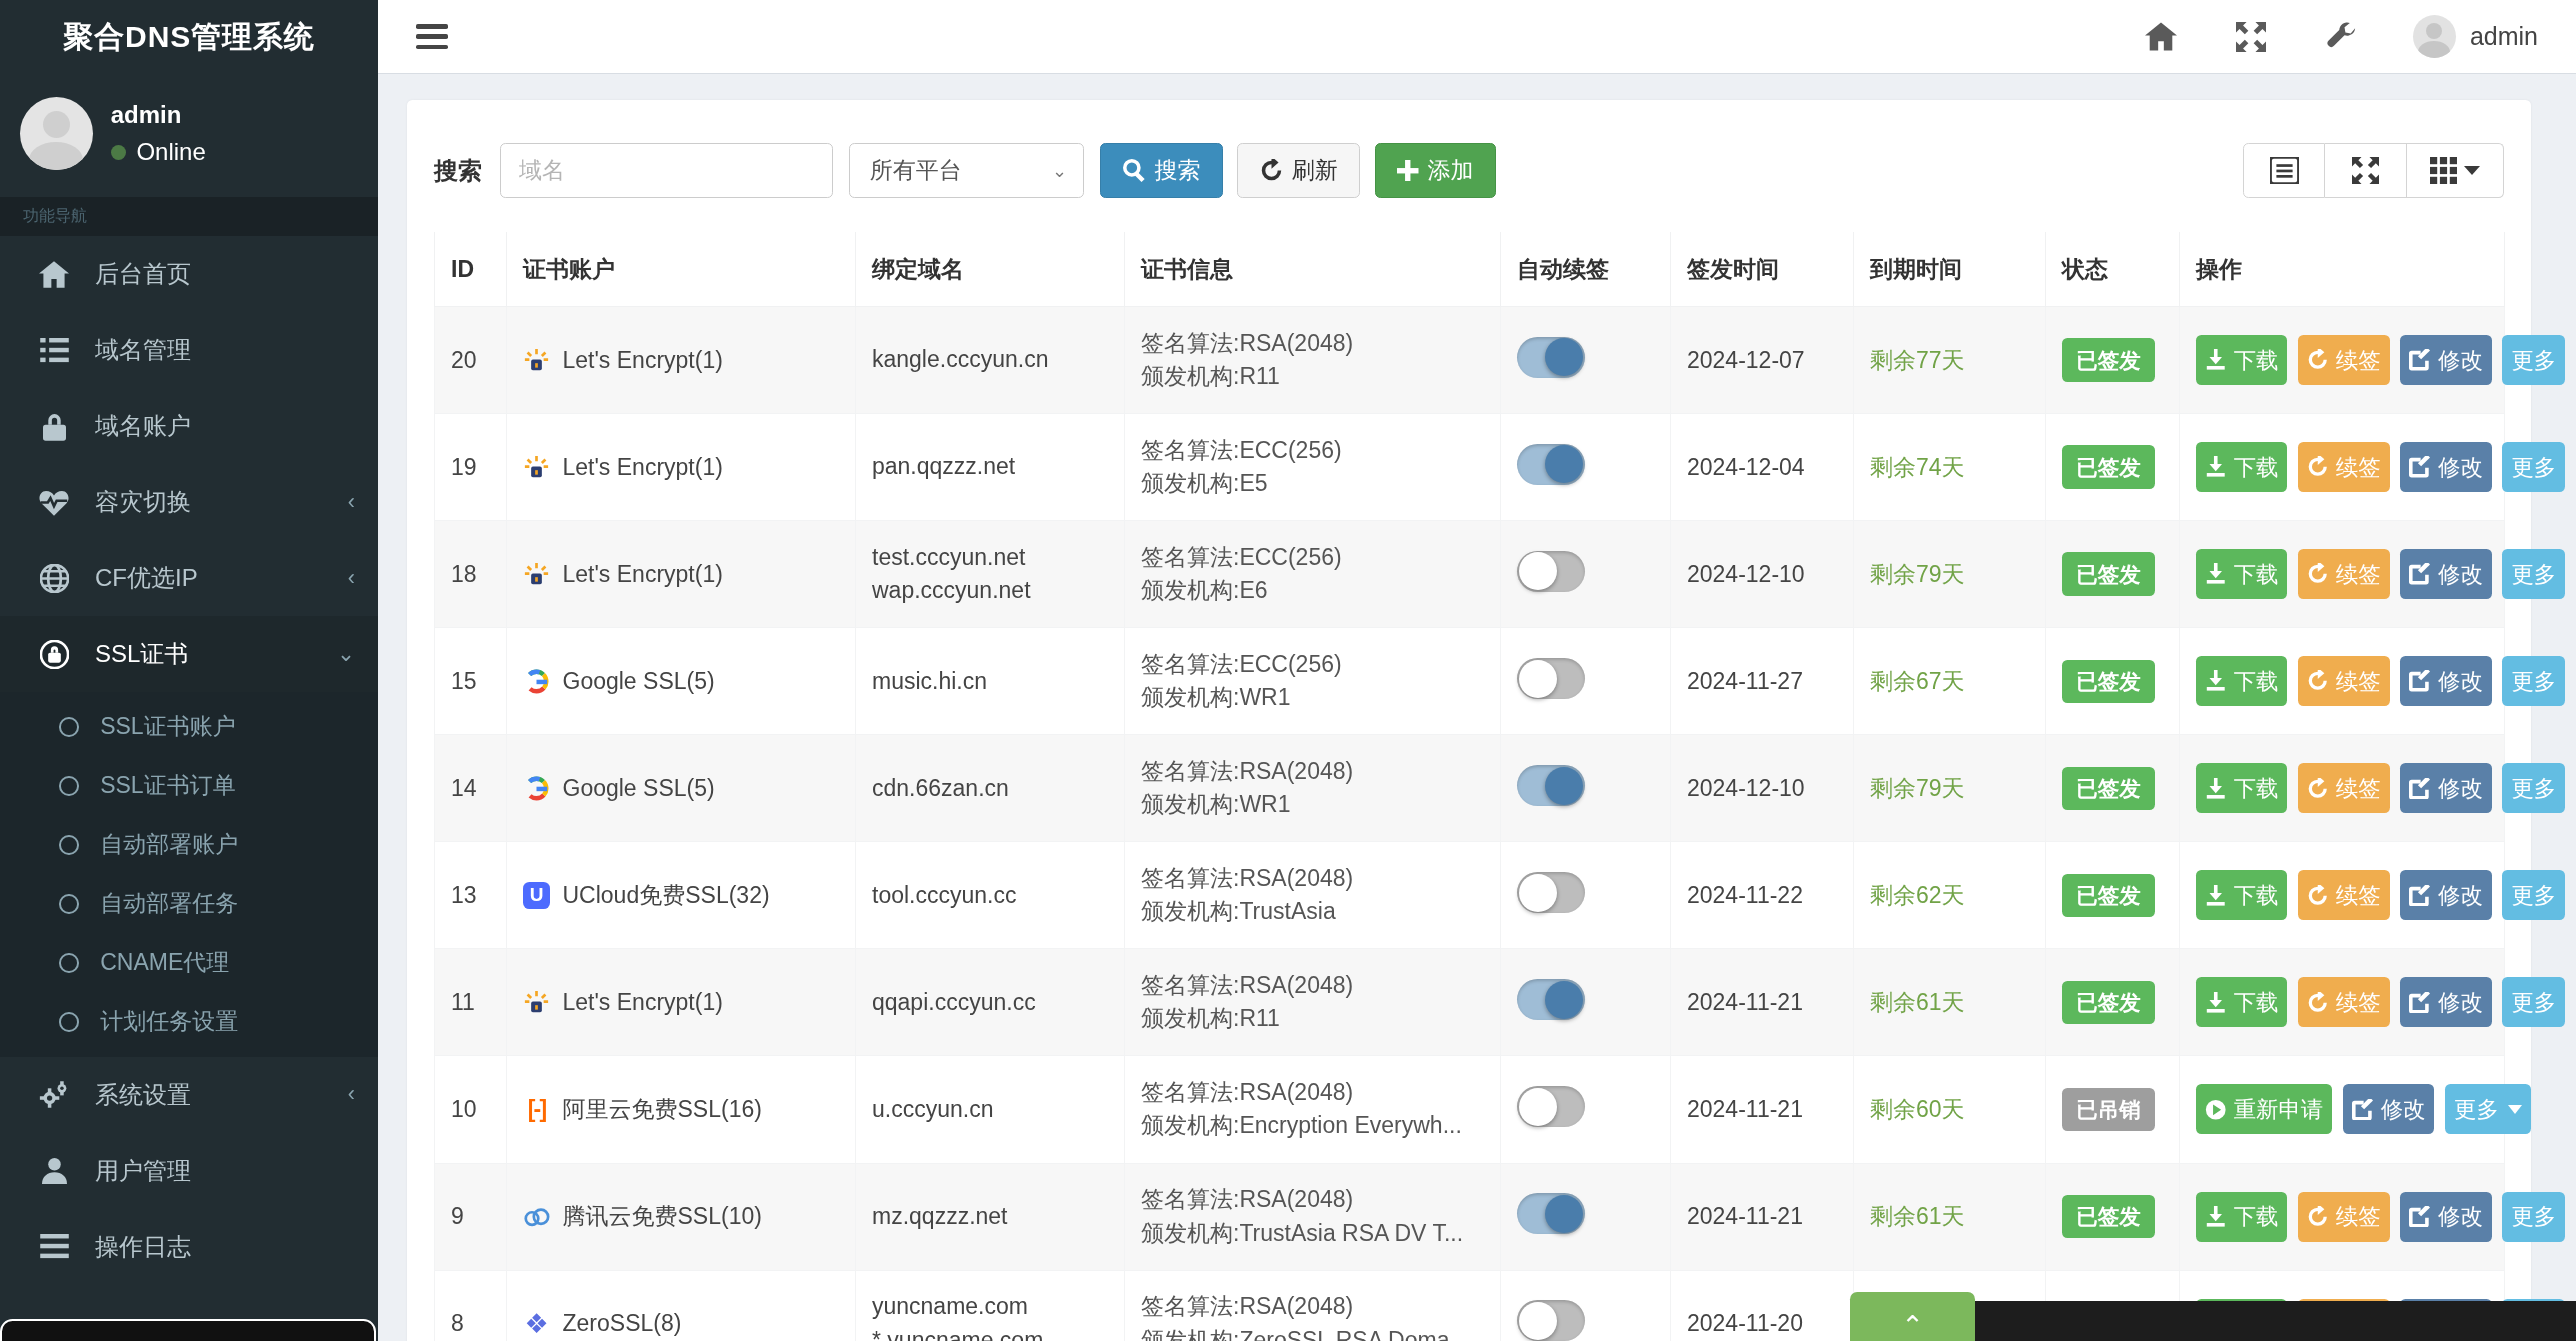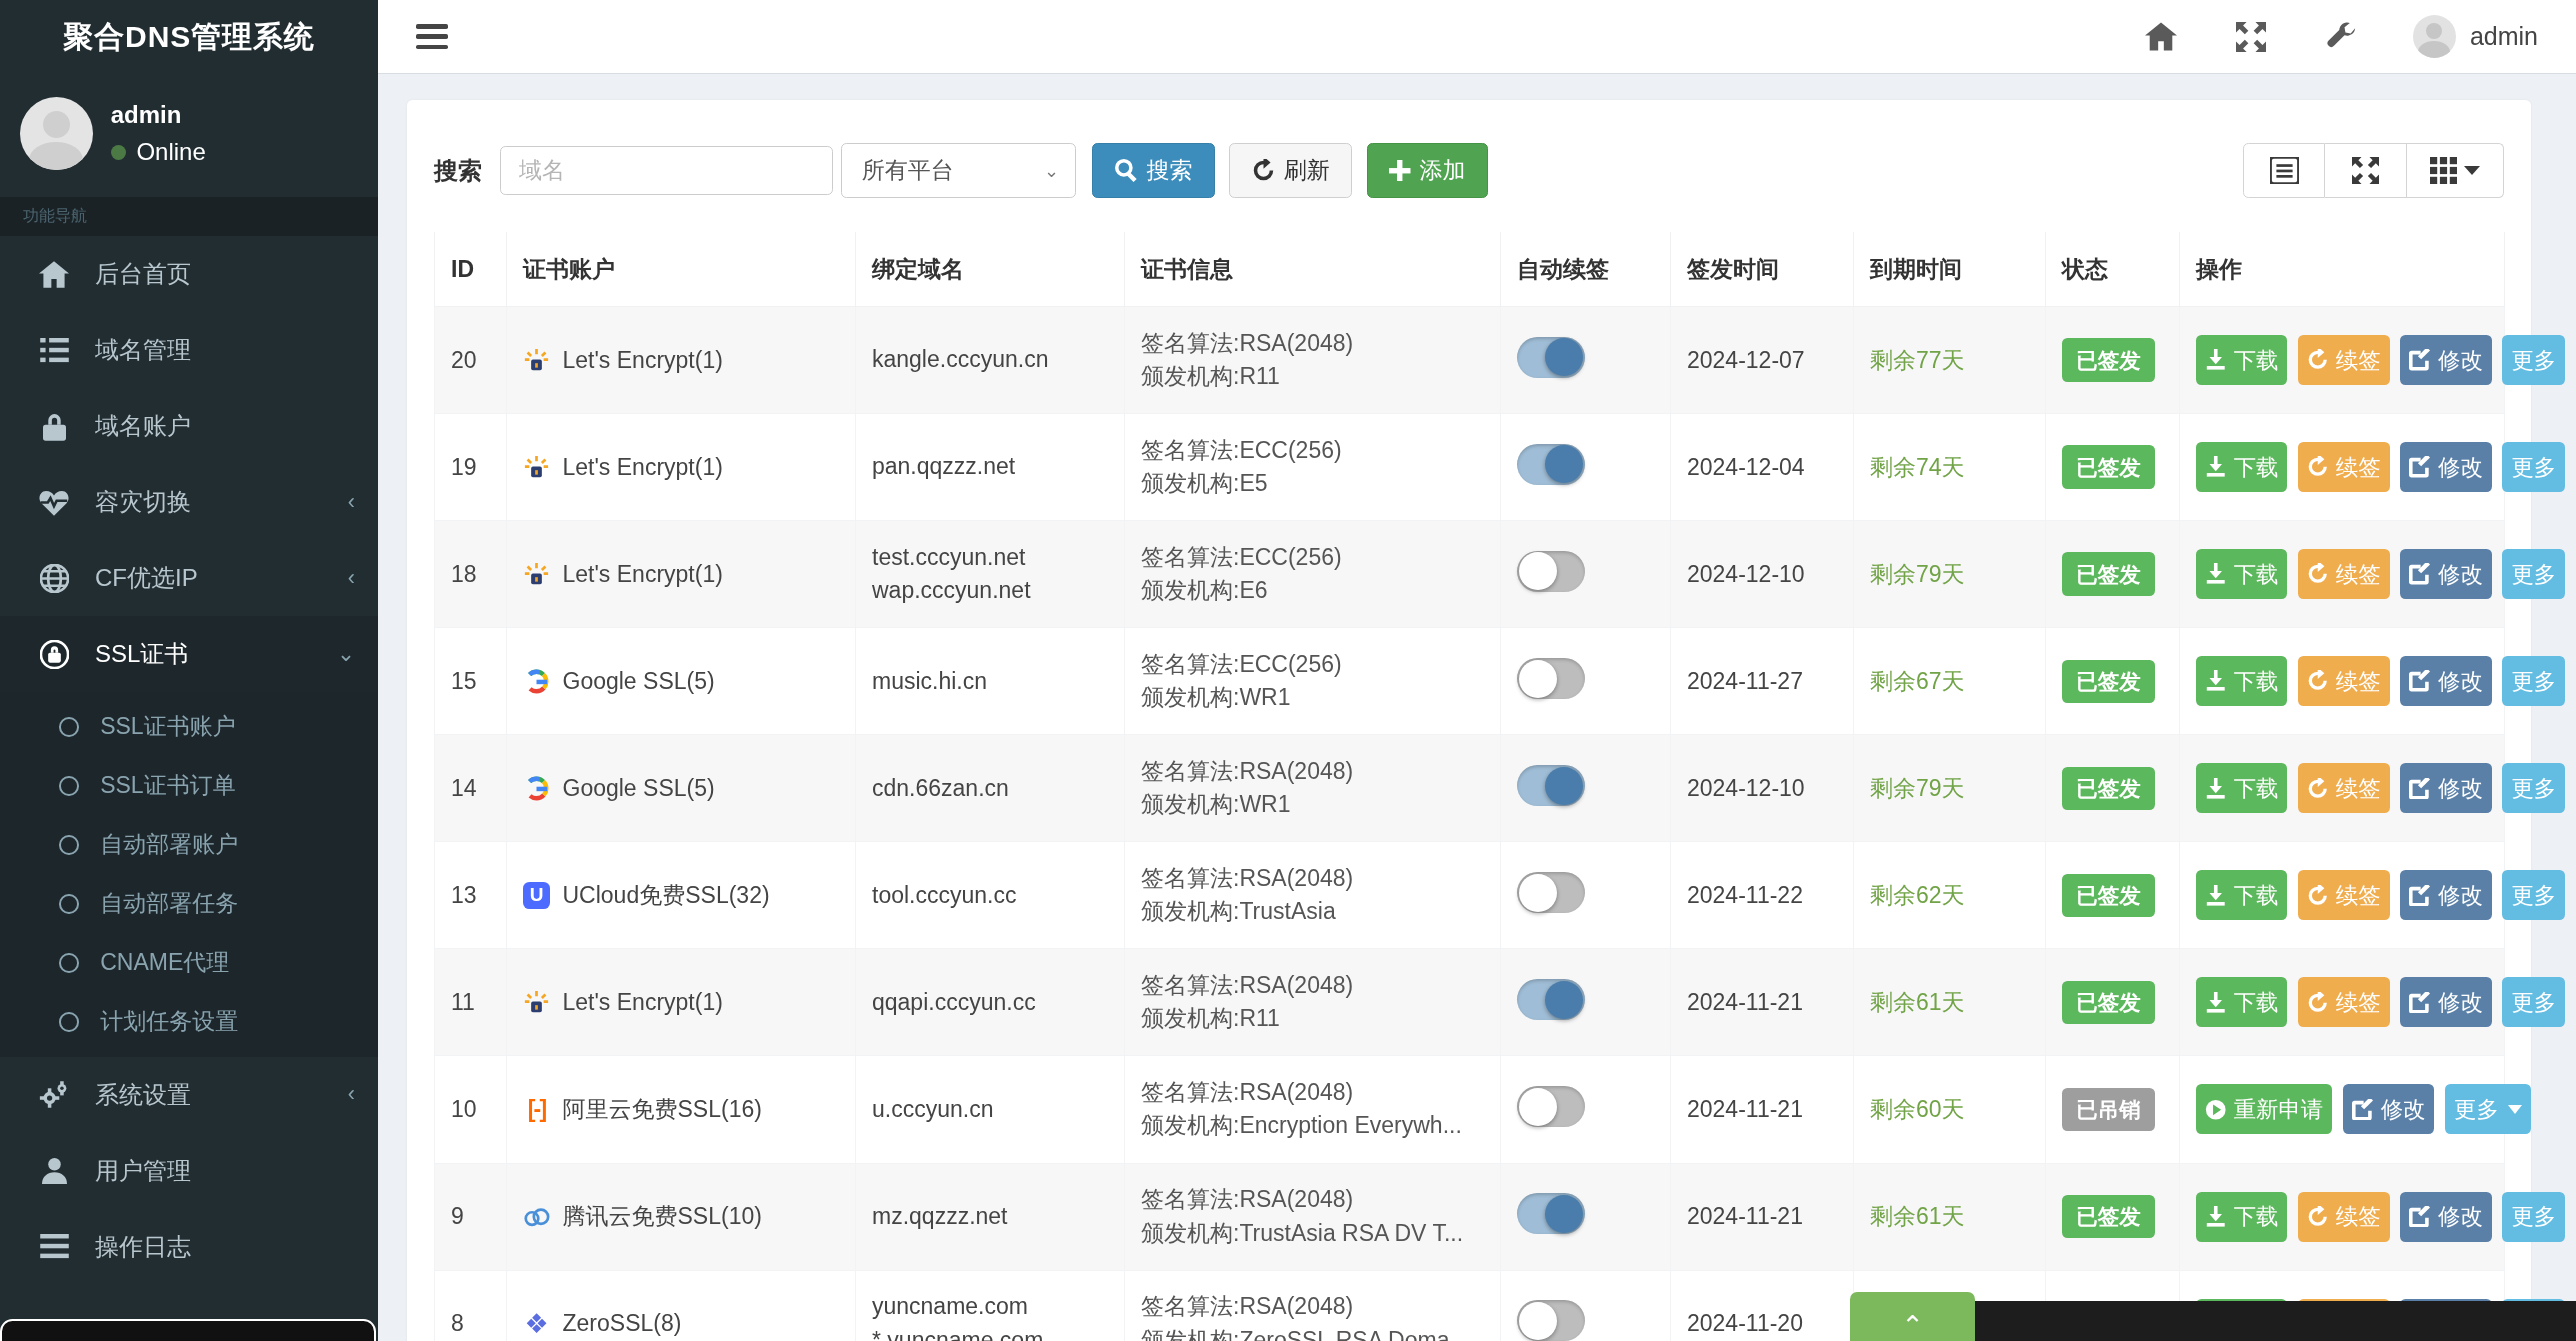--- a/index.html
+++ b/index.html
@@ -43,23 +43,23 @@
   .tb-user { display:flex; align-items:center; gap:14.3px; cursor:pointer; }
   .avatar-sm { width:43px; height:43px; border-radius:50%; background:#e2e2e2; position:relative; overflow:hidden; }
   .avatar-sm::before { content:""; position:absolute; left:13.4px; top:8px; width:16px; height:16px; border-radius:50%; background:#c6c6c6; }
   .avatar-sm::after { content:""; position:absolute; left:5.4px; top:26px; width:32px; height:21.5px; border-radius:50%; background:#c6c6c6; }
   .tb-username { color:#444; font-size:25px; }
   
   .content { position:absolute; left:407px; top:100px; width:2124px; background:#fff; border-radius:5.4px;
              box-shadow:0 0.9px 2.7px rgba(0,0,0,.06); padding:43px 27px 36px 27px; min-height:1217px; }
   .toolbar { display:flex; align-items:center; }
   .lbl-search { font-weight:bold; font-size:24px; margin-right:18px; }
-  .inp-domain { width:333px; height:49px; border:0.9px solid #ccc; border-radius:5.4px; padding:0 18px; font-size:23px; color:#333; }
+  .inp-domain { width:333px; height:55px; border:0.9px solid #ccc; border-radius:5.4px; padding:0 18px; font-size:23px; color:#333; }
   .inp-domain::placeholder { color:#b5b5b5; }
-  .sel-platform { width:235px; height:55px; border:0.9px solid #ccc; border-radius:5.4px; margin-left:8px;
+  .sel-platform { width:235px; height:55px; border:0.9px solid #ccc; border-radius:5.4px; margin-left:16px;
         display:flex; align-items:center; justify-content:space-between; padding:0 16px 0 19.7px; color:#555; font-size:23px; background:#fff; cursor:pointer;gap:37px; }
   .sel-caret { font-size:18px; color:#777; }
   .btn { display:inline-flex; align-items:center; justify-content:center; gap:9px; border-radius:5.4px; border:0.9px solid transparent;
          font-size:23px; height:55px; padding:0 21.5px; cursor:pointer; color:#fff; }
   .btn svg { fill:#fff; }
   .btn-search { background:#3c8dbc; border-color:#367fa9; margin-left:16px; }
   .btn-refresh { background:#f6f6f6; border-color:#cfcfcf; color:#333; margin-left:14.3px; }
   .btn-refresh svg { fill:#333; }
   .btn-add { background:#50a350; border-color:#459345; margin-left:14.3px; }
   .view-group { margin-left:auto; display:flex; }

